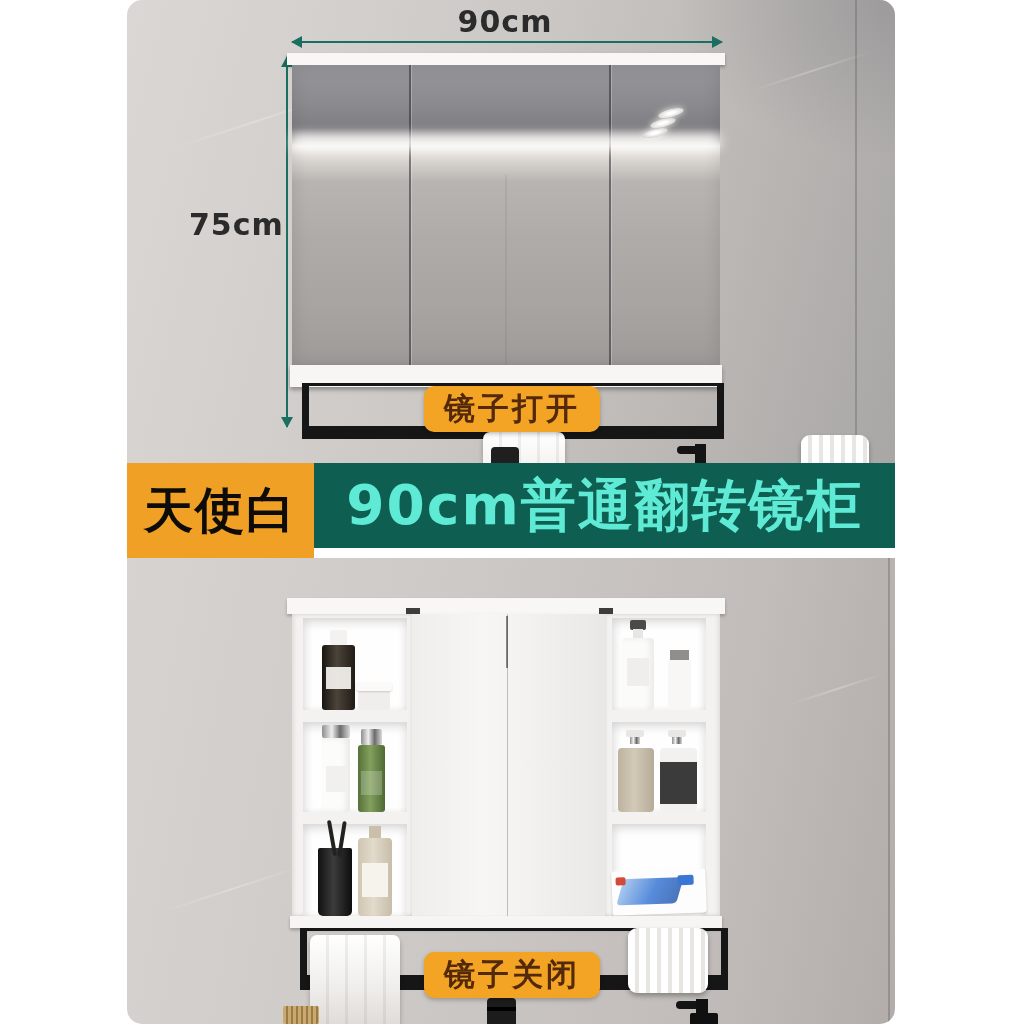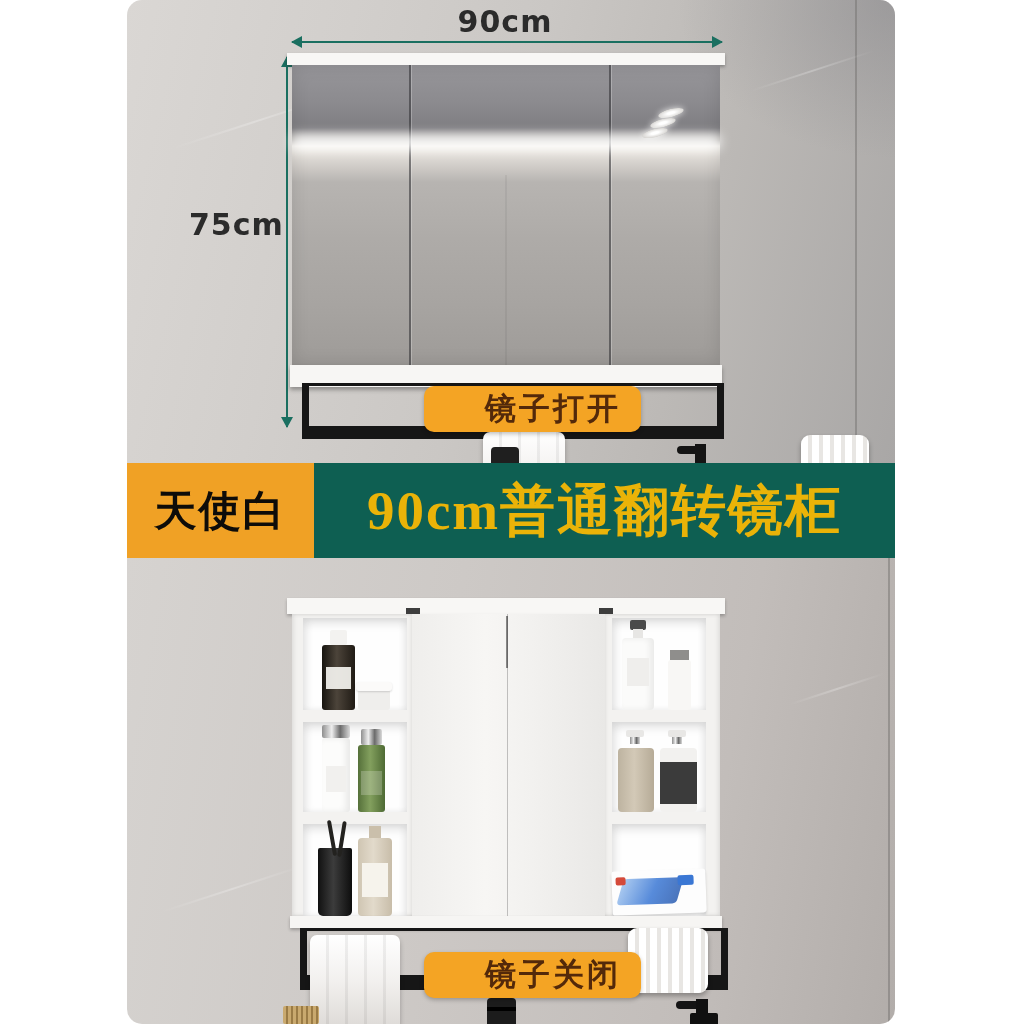--- a/index.html
+++ b/index.html
@@ -51,37 +51,37 @@
     background:repeating-linear-gradient(90deg,rgba(0,0,0,0) 0 16px,rgba(0,0,0,.06) 16px 19px);}
   .towel-pleats{background:repeating-linear-gradient(90deg,#ffffff 0 7px,#e8e6e3 7px 11px);
     border-radius:9px;box-shadow:0 3px 5px rgba(0,0,0,.3);}
   #towel-top-left{left:193px;top:379px;width:82px;height:84px;}
   #towel-top-right{left:511px;top:382px;width:68px;height:64px;}
 
   
   .badge{width:176px;height:46px;background:#f4a424;border-radius:10px;
     display:flex;align-items:center;justify-content:center;
     color:#53290a;font-size:31px;font-weight:700;letter-spacing:3px;
-    box-shadow:0 2px 4px rgba(0,0,0,.25);z-index:6;padding-left:41px;}
+    box-shadow:0 2px 4px rgba(0,0,0,.25);z-index:6;}
   #badge-open{left:297px;top:386px;}
   #badge-closed{left:297px;top:952px;}
 
   
   .sil{background:#1f1f1f;}
   #sil-faucet-top{left:364px;top:447px;width:28px;height:16px;border-radius:4px 4px 0 0;}
   #sil-pump-top{left:550px;top:442px;width:34px;height:21px;}
   #sil-pump-top .spout,#dispenser .spout{position:absolute;left:0;top:4px;width:22px;height:8px;background:#141414;border-radius:4px 0 0 4px;}
   #sil-pump-top .body,#dispenser .neck{position:absolute;left:18px;top:2px;width:11px;height:19px;background:#141414;}
 
   
   #banner{left:0;top:463px;width:768px;height:95px;display:flex;z-index:8;}
   #banner-orange{width:187px;height:95px;background:#f0a125;display:flex;align-items:center;justify-content:center;
-    color:#0e0c09;font-size:42px;font-weight:800;letter-spacing:2px;}
-  #banner-teal{flex:1;height:95px;background:#0e5f52;display:flex;align-items:center;justify-content:center;
-    color:#eab308;font-size:55px;font-weight:800;letter-spacing:2px;font-family:Liberation Serif, serif;}
+    color:#0e0c09;font-size:49px;font-weight:800;letter-spacing:2px;}
+  #banner-teal{flex:1;height:85px;background:#0e5f52;display:flex;align-items:center;justify-content:center;
+    color:#5eead4;font-size:55px;font-weight:800;letter-spacing:2px;}
 
   
   #cab-bot{left:163px;top:598px;width:432px;height:374px;}
   #cab-bot .top-board{left:-3px;top:0;width:438px;height:16px;background:#f8f7f5;box-shadow:0 2px 3px rgba(40,40,40,.3);}
   #cab-bot .body{left:2px;top:16px;width:428px;height:302px;background:#f3f2f0;
     box-shadow:inset 2px 0 4px rgba(0,0,0,.08),inset -2px 0 4px rgba(0,0,0,.08);}
   .cell{background:#fefefe;box-shadow:inset 0 6px 9px rgba(0,0,0,.10),inset 5px 0 7px rgba(0,0,0,.05),inset -4px 0 6px rgba(0,0,0,.04);}
   #doors{left:122px;top:16px;width:193px;height:302px;
     background:linear-gradient(90deg,#efeeec 0%,#f7f6f4 38%,#f2f1ef 62%,#e9e8e6 100%);
     box-shadow:0 2px 4px rgba(0,0,0,.12);}

